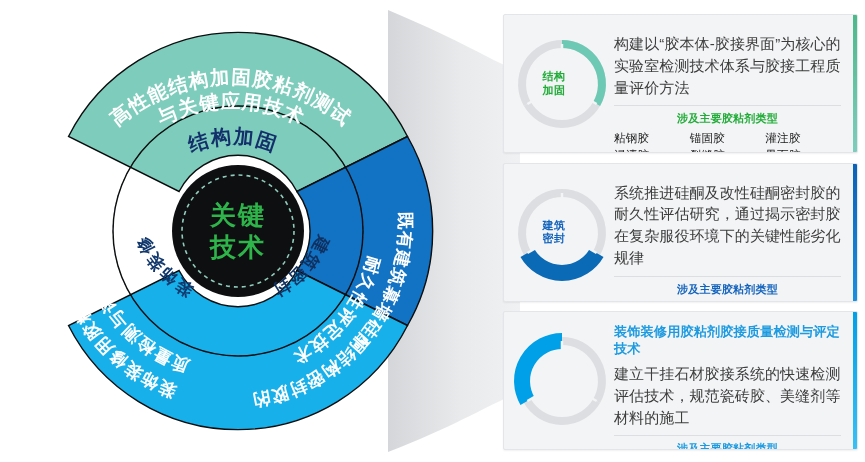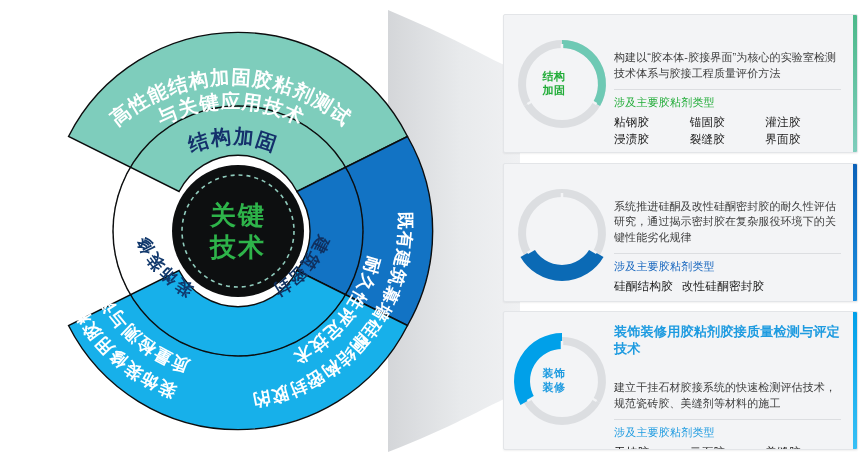--- a/index.html
+++ b/index.html
@@ -40,25 +40,25 @@
   .donut-label {
     position: absolute; left: 0; right: 16px; top: 50%; transform: translateY(-50%);
     text-align: center; font-size: 11px; font-weight: bold; line-height: 1.25;
     letter-spacing: .5px;
   }
   .donut-label span { display: block; }
 
   .card-body { flex: 1 1 auto; padding-top: 3px; padding-right: 4px; }
   .card-title { font-size: 13.2px; font-weight: bold; line-height: 1.25; letter-spacing: .1px; }
   .card-desc {
-    font-size: 11px; color: #3d3d3d; line-height: 1.45; margin-top: 23px;
+    font-size: 15px; color: #3d3d3d; line-height: 1.45; margin-top: 6px;
     letter-spacing: .1px;
   }
   .divider { height: 1px; background: #dcdee1; margin: 7px 0 5px 0; }
-  .subhead { font-size: 11px; font-weight: normal; letter-spacing: .2px; }
+  .subhead { font-size: 11px; font-weight: bold; letter-spacing: .2px; text-align: center; }
   .tags { margin-top: 4px; display: grid; grid-template-columns: 1fr 1fr 1fr; row-gap: 1px; }
   .tags.two-col { grid-template-columns: 1fr 1.35fr 1fr; }
   .tag { font-size: 11.6px; color: #1b1b1b; line-height: 1.35; letter-spacing: .2px; white-space: nowrap; }
 </style>
 </head>
 <body>
 
 <div id="root">
 
   <svg class="ribbon" viewBox="0 0 150 462">
@@ -189,20 +189,24 @@
         <svg width="96" height="96" viewBox="0 0 96 96">
           <path d="M48,8 A40,40 0 0 1 82.6,68" fill="none" stroke="#dcdee1" stroke-width="8"></path>
           <path d="M82.6,68 A40,40 0 0 1 13.4,68" fill="none" stroke="#dcdee1" stroke-width="8"></path>
           <path d="M13.4,68 A40,40 0 0 1 48,8" fill="none" stroke="#dcdee1" stroke-width="8"></path>
 
           <path d="M82.6,68 A40,40 0 0 1 13.4,68" fill="none" stroke="#0b6ab5" stroke-width="16"></path>
           <line x1="48" y1="8" x2="48" y2="28" stroke="#f3f4f6" stroke-width="2.5"></line>
           <line x1="82.6" y1="68" x2="65.3" y2="58" stroke="#f3f4f6" stroke-width="2.5"></line>
           <line x1="13.4" y1="68" x2="30.7" y2="58" stroke="#f3f4f6" stroke-width="2.5"></line>
         </svg>
+        <div class="donut-label" style="color:#1464bd;">
+          <span>建筑</span>
+          <span>密封</span>
+        </div>
       </div>
 
       <div class="card-body">
         <div class="card-desc">系统推进硅酮及改性硅酮密封胶的耐久性评估研究，通过揭示密封胶在复杂服役环境下的关键性能劣化规律</div>
         <div class="divider"></div>
         <div class="subhead" style="color:#1464bd;">涉及主要胶粘剂类型</div>
         <div class="tags two-col">
           <div class="tag">硅酮结构胶</div>
           <div class="tag">改性硅酮密封胶</div>
           <div class="tag"></div>
@@ -218,24 +222,20 @@
         <svg width="96" height="96" viewBox="0 0 96 96">
           <path d="M48,8 A40,40 0 0 1 82.6,68" fill="none" stroke="#dcdee1" stroke-width="8"></path>
           <path d="M82.6,68 A40,40 0 0 1 13.4,68" fill="none" stroke="#dcdee1" stroke-width="8"></path>
           <path d="M13.4,68 A40,40 0 0 1 48,8" fill="none" stroke="#dcdee1" stroke-width="8"></path>
 
           <path d="M13.4,68 A40,40 0 0 1 48,8" fill="none" stroke="#00a0e9" stroke-width="16"></path>
           <line x1="48" y1="8" x2="48" y2="28" stroke="#f3f4f6" stroke-width="2.5"></line>
           <line x1="82.6" y1="68" x2="65.3" y2="58" stroke="#f3f4f6" stroke-width="2.5"></line>
           <line x1="13.4" y1="68" x2="30.7" y2="58" stroke="#f3f4f6" stroke-width="2.5"></line>
         </svg>
-        <div class="donut-label" style="color:#1e9be0;">
-          <span>装饰</span>
-          <span>装修</span>
-        </div>
       </div>
 
       <div class="card-body">
         <div class="card-title" style="color:#1e9be0;">装饰装修用胶粘剂胶接质量检测与评定技术</div>
         <div class="card-desc">建立干挂石材胶接系统的快速检测评估技术，规范瓷砖胶、美缝剂等材料的施工</div>
         <div class="divider"></div>
         <div class="subhead" style="color:#1e9be0;">涉及主要胶粘剂类型</div>
         <div class="tags">
           <div class="tag">干挂胶</div>
           <div class="tag">云石胶</div>

